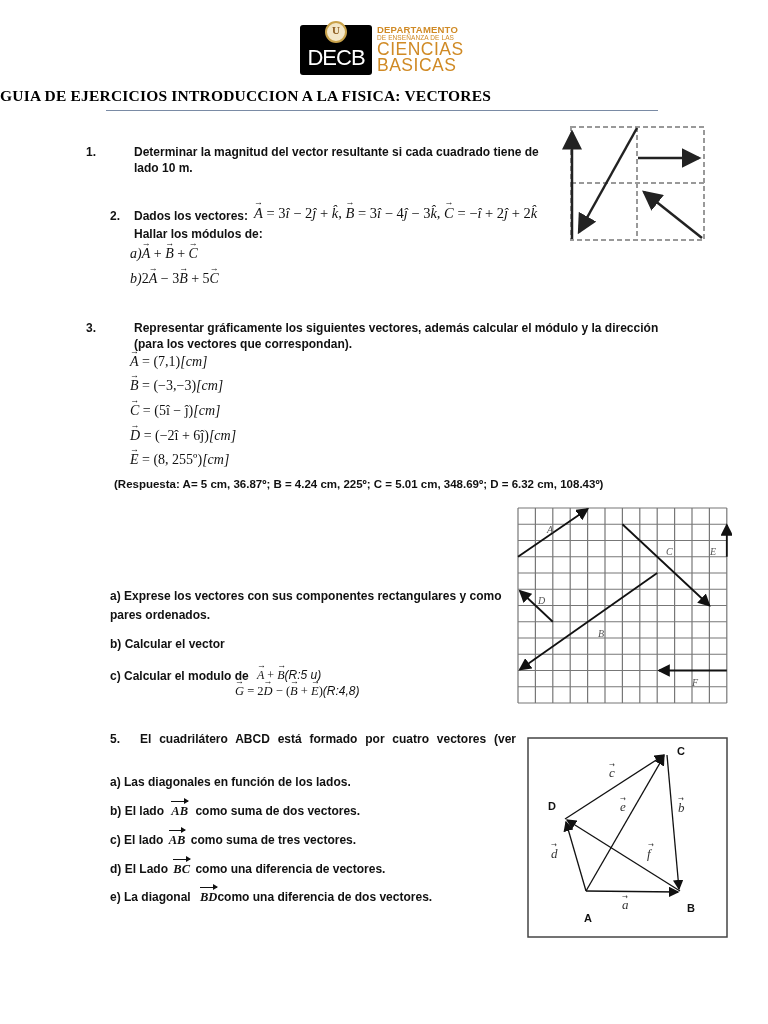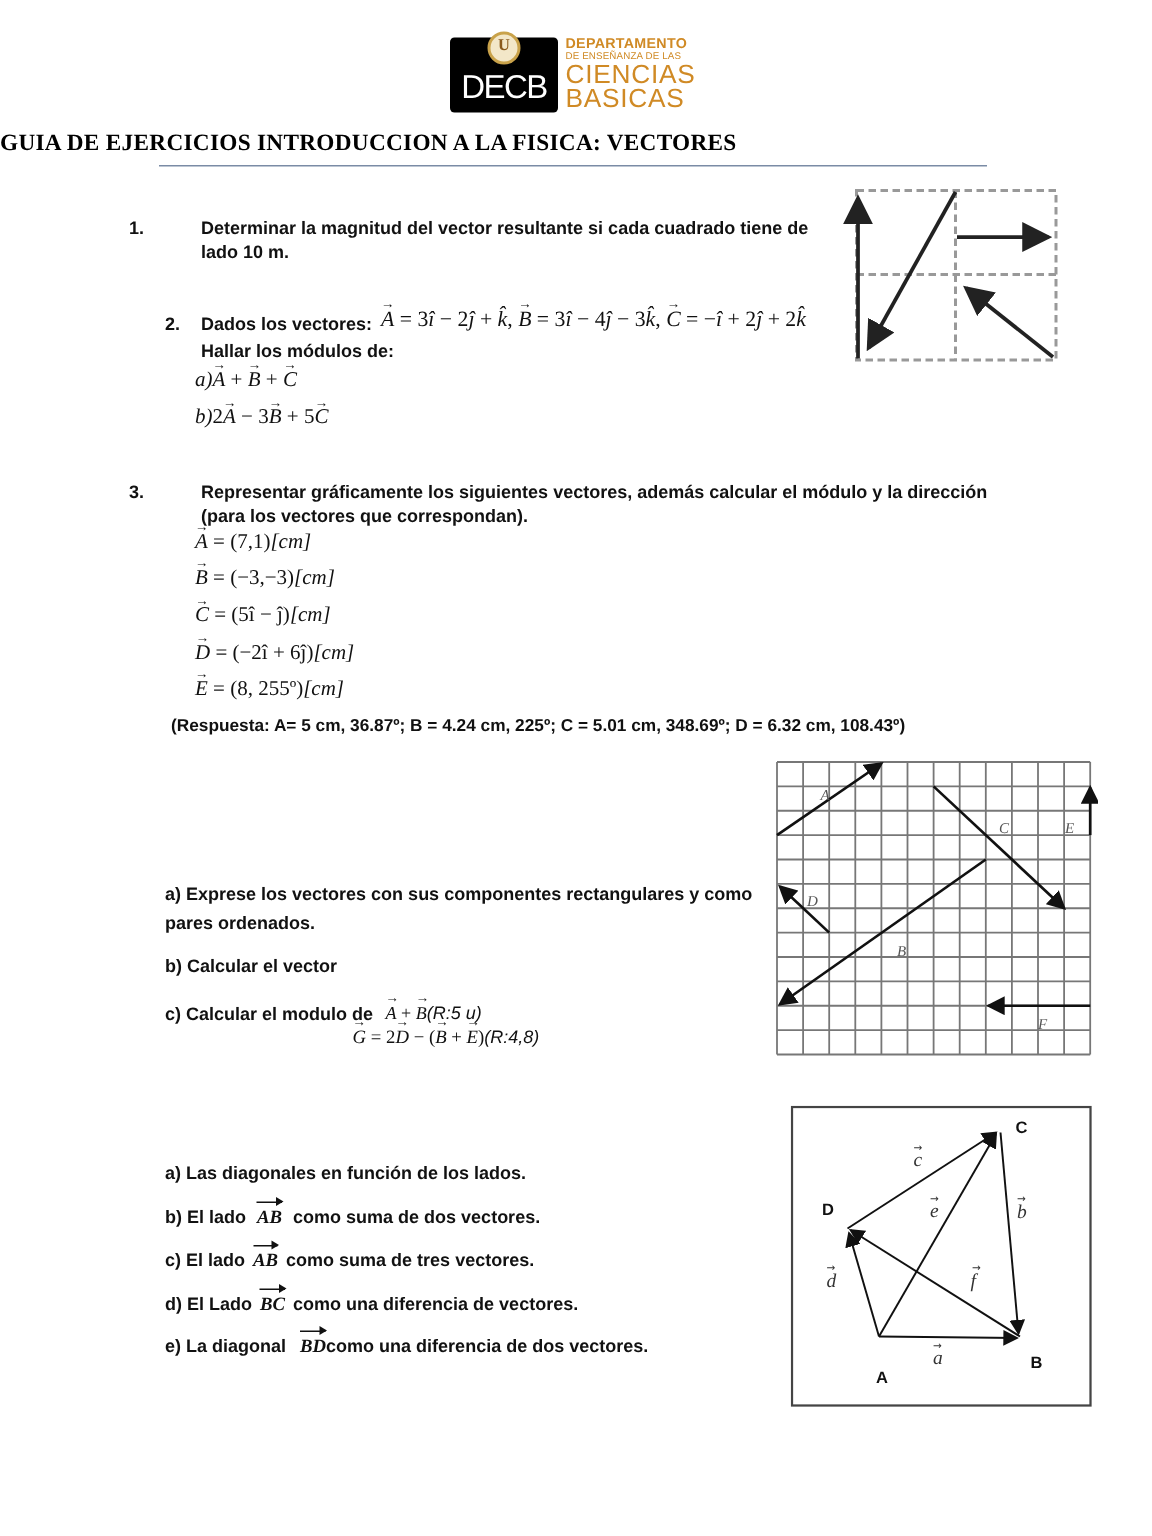--- a/index.html
+++ b/index.html
@@ -182,20 +182,21 @@
     <text x="33" y="30">A</text>
     <text x="152" y="52">C</text>
     <text x="196" y="52">E</text>
     <text x="24" y="101">D</text>
     <text x="84" y="134">B</text>
     <text x="178" y="183">F</text>
   </g>
 </svg>
 
 <div class="abs txt" style="left:110px; top:731px; width:406px; line-height:17px;">
+  <div class="just" style="text-align-last:justify;"><span style="display:inline-block; width:30px;">5.</span><span>El cuadrilátero ABCD está formado por cuatro vectores (ver</span></div>
 </div>
 
 <div class="abs txt" style="left:110px; top:774px;">
   <span>a) Las diagonales en función de los lados.</span>
 </div>
 <div class="abs txt" style="left:110px; top:803px; white-space:nowrap;">
   <span>b) El lado</span>
   <span class="math seg" style="font-size:12.5px; margin:0 4px;">AB</span>
   <span>como suma de dos vectores.</span>
 </div>

